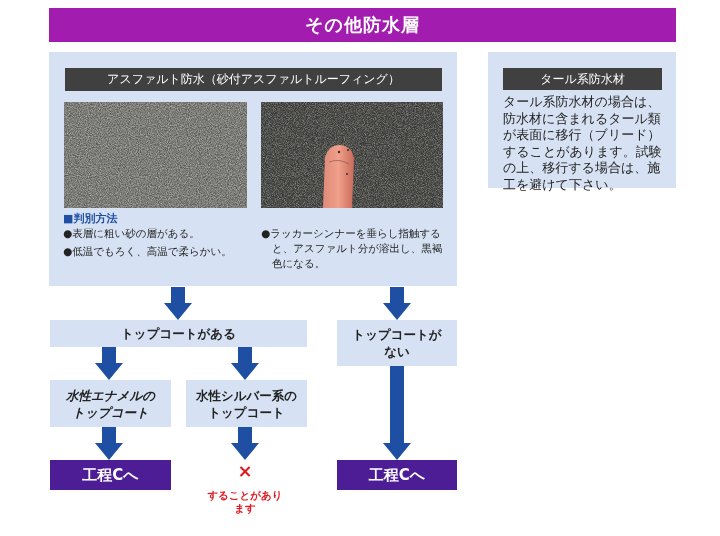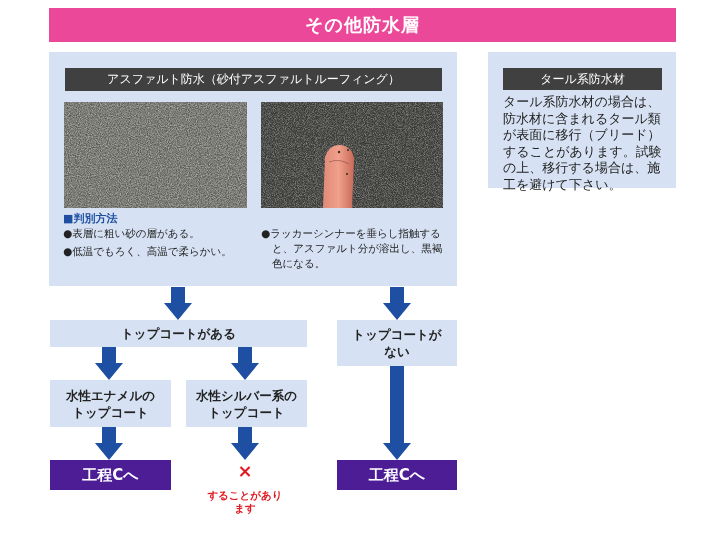--- a/index.html
+++ b/index.html
@@ -1,19 +1,19 @@
 <!DOCTYPE html>
 <html><head>
 <meta charset="utf-8">
 <style>
   html, body { margin: 0; padding: 0; background: #ffffff; }
   body { width: 720px; height: 536px; position: relative; overflow: hidden;
          font-family: "DejaVu Sans", "Liberation Sans", sans-serif; color: #222; }
   .abs { position: absolute; }
-  .title-bar { left: 49px; top: 8px; width: 627px; height: 34px; background: #ec4899;
+  .title-bar { left: 49px; top: 8px; width: 627px; height: 34px; background: #a21caf;
                color: #fff; font-weight: bold; font-size: 18px; display: flex;
                align-items: center; justify-content: center; letter-spacing: 1px; }
   .panel { background: #d6e2f3; }
   .sub-bar { background: #404040; color: #fff; font-size: 12px; display: flex;
              align-items: center; justify-content: center; }
   .photo { overflow: hidden; }
   .photo svg { display: block; }
   .method-head { color: #1f4fa3; font-weight: bold; font-size: 11px; }
   .bullet { font-size: 10.5px; line-height: 15px; color: #222; }
   .bullet-item { padding-left: 12px; text-indent: -12px; }
@@ -109,21 +109,21 @@
     </svg>
 </div>
 <div class="abs arrow" style="left:231px; top:347px;">
   <svg width="28" height="33" viewBox="0 0 28 33">
       <rect x="7" y="0" width="14" height="17" fill="#1f4fa3"></rect>
       <polygon points="0,16 28,16 14,33" fill="#1f4fa3"></polygon>
     </svg>
 </div>
 
 <div class="abs flow-box" style="left:50px; top:380px; width:121px; height:47px;">
-  <span style="width:100px;">水性エナメルのトップコート</span>
+  <span style="width:100px;font-style:italic;">水性エナメルのトップコート</span>
 </div>
 <div class="abs flow-box" style="left:186px; top:380px; width:121px; height:47px;">
   <span style="width:112px;">水性シルバー系のトップコート</span>
 </div>
 
 <div class="abs arrow" style="left:383px; top:366px;">
   <svg width="28" height="94" viewBox="0 0 28 94">
       <rect x="7" y="0" width="14" height="78" fill="#1f4fa3"></rect>
       <polygon points="0,77 28,77 14,94" fill="#1f4fa3"></polygon>
     </svg>

